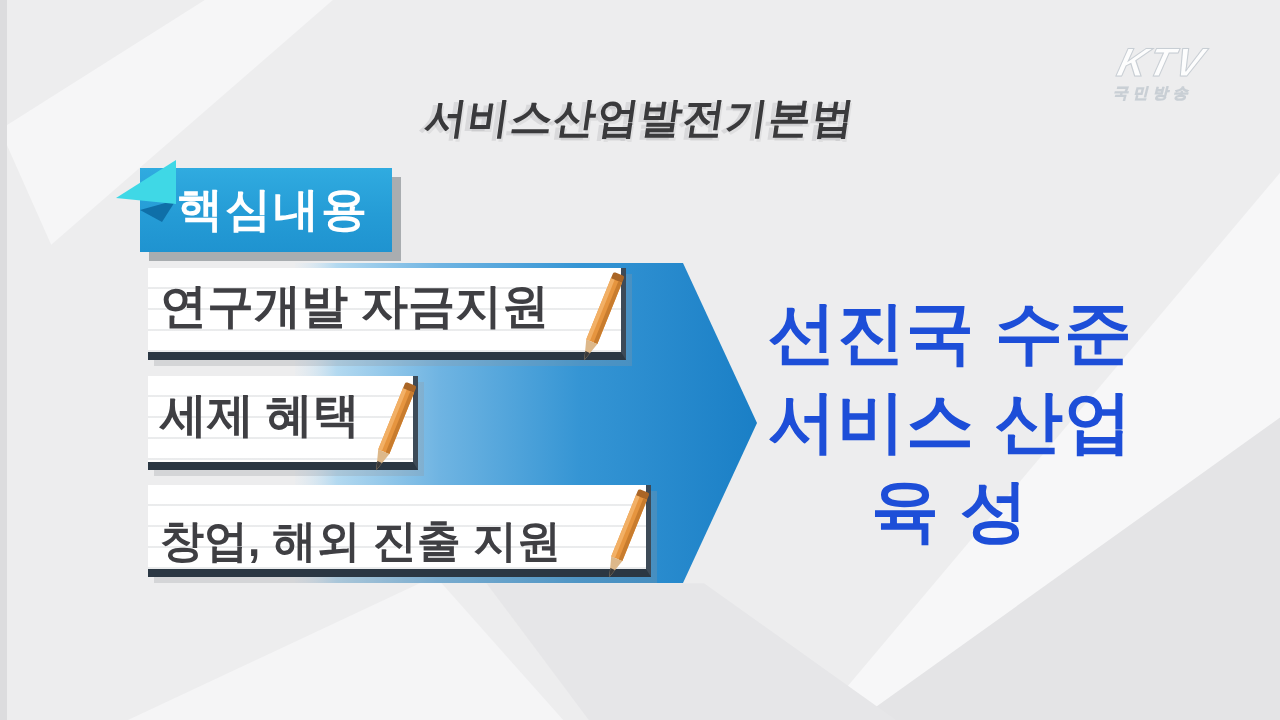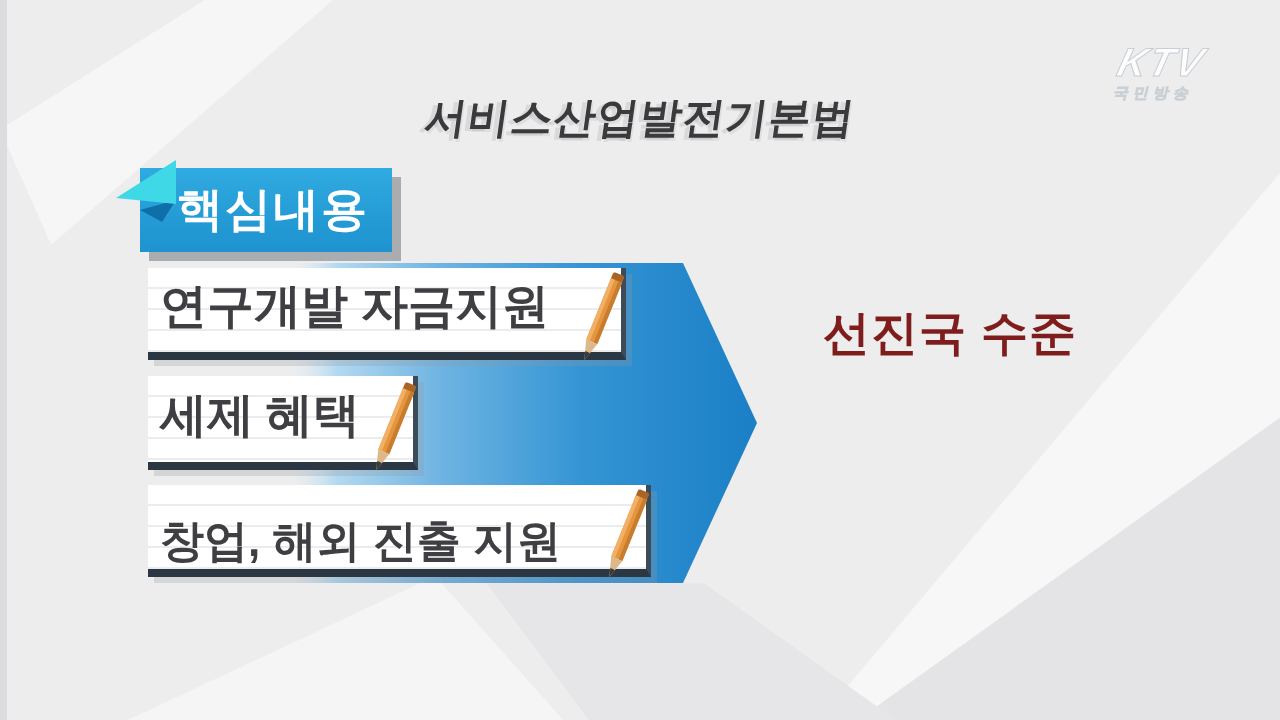--- a/index.html
+++ b/index.html
@@ -78,21 +78,21 @@
   .box2{left:148px;top:376px;width:265px;height:86px;}
   .box2 .item-label{font-size:47px;font-family:Liberation Serif, serif;}
   .box3{left:148px;top:485px;width:498px;height:84px;}
   .box3 .item-label{font-size:44px;right:58px;margin-top:36px;}
 
   .pencil{position:absolute;right:8px;bottom:-16px;width:30px;height:104px;transform:rotate(22deg);transform-origin:50% 60%;}
 
   
   .result{
     position:absolute;left:768px;top:288px;width:364px;text-align:center;
-    color:#7f1d1d;font-weight:bold;font-size:47px;line-height:89px;
+    color:#1d4ed8;font-weight:bold;font-size:68px;line-height:89px;
     letter-spacing:1px;white-space:nowrap;
   }
 </style>
 </head>
 <body>
 
 <div class="stage">
 
   <div class="bg-wedge bg-w4"></div>
   <div class="bg-wedge bg-w1"></div>
@@ -160,15 +160,17 @@
       <rect x="9" y="13" width="12" height="66" fill="#e6953f"></rect>
       <rect x="9" y="13" width="4" height="66" fill="#f2b066"></rect>
       <rect x="17" y="13" width="4" height="66" fill="#c87c2e"></rect>
       <polygon points="9,79 21,79 15,99" fill="#ddb88a"></polygon>
       <polygon points="12.5,90 17.5,90 15,99" fill="#3a3a3a"></polygon>
     </svg>
   </div>
 
   <div class="result">
     <div>선진국 수준</div>
+    <div>서비스 산업</div>
+    <div>육 성</div>
   </div>
 
 </div>
 
 </body></html>

